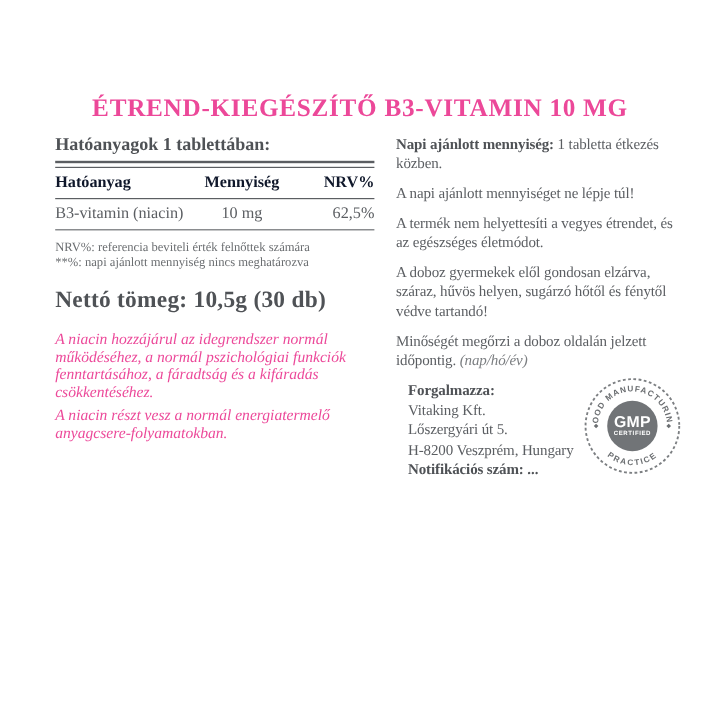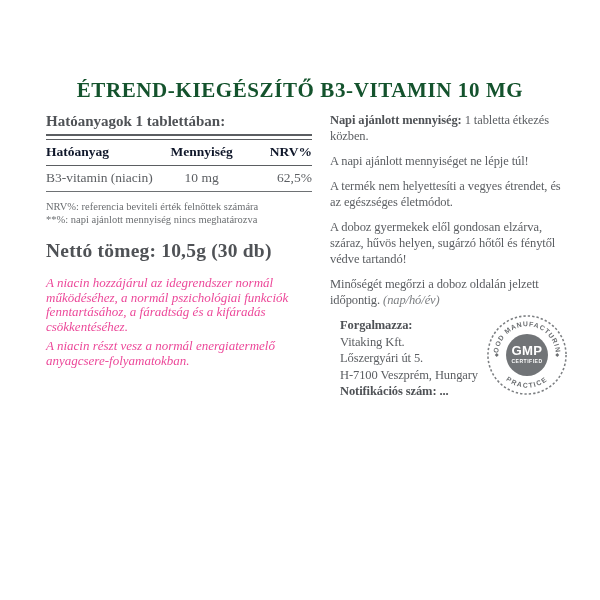--- a/index.html
+++ b/index.html
@@ -2,21 +2,21 @@
 <html><head>
 <meta charset="utf-8">
 <style>
   html,body { margin:0; padding:0; background:#ffffff; }
   .page {
     position:relative; width:600px; height:600px; background:#ffffff;
     font-family:"Liberation Serif", serif; color:#5b5e62; overflow:hidden;
   }
   .title {
     position:absolute; top:78px; left:0; width:100%; text-align:center;
-    font-size:21px; font-weight:bold; letter-spacing:0.6px; color:#14532d;
+    font-size:21px; font-weight:bold; letter-spacing:0.6px; color:#ec4899;
     white-space:nowrap;
   }
   
   .col-left { position:absolute; left:46px; top:113px; width:266px; }
   .tbl-heading { font-weight:bold; font-size:15px; color:#4f5256; margin:0 0 4px 0; }
   .rule-double { height:3px; border-top:2px solid #5b5e62; border-bottom:1px solid #5b5e62; }
   .trow { display:grid; grid-template-columns:42% 33% 25%; font-size:13.5px; padding:4px 0 5px 0; }
   .trow .c1 { text-align:left; }
   .trow .c2 { text-align:center; }
   .trow .c3 { text-align:right; }
@@ -85,21 +85,21 @@
     <p>A napi ajánlott mennyiséget ne lépje túl!</p>
     <p>A termék nem helyettesíti a vegyes étrendet, és az egészséges életmódot.</p>
     <p>A doboz gyermekek elől gondosan elzárva, száraz, hűvös helyen, sugárzó hőtől és fénytől védve tartandó!</p>
 
     <p><span>Minőségét megőrzi a doboz oldalán jelzett időpontig. </span><span class="date-fmt">(nap/hó/év)</span></p>
 
     <div class="distributor">
       <div class="bold">Forgalmazza:</div>
       <div>Vitaking Kft.</div>
       <div>Lőszergyári út 5.</div>
-      <div>H-7100 Veszprém, Hungary</div>
+      <div>H-8200 Veszprém, Hungary</div>
       <div class="bold">Notifikációs szám: ...</div>
     </div>
   </div>
 
   <div class="seal">
     <svg width="82" height="82" viewBox="0 0 84 84">
       <circle cx="42" cy="42" r="40" fill="#ffffff" stroke="#7c7f82" stroke-width="1.6" stroke-dasharray="2.4 2.1"></circle>
       <path id="sealTop" d="M 12.5 42 A 29.5 29.5 0 0 1 71.5 42" fill="none"></path>
       <path id="sealBot" d="M 8.5 42 A 33.5 33.5 0 0 0 75.5 42" fill="none"></path>
       <text font-family="Liberation Sans, sans-serif" font-size="7" font-weight="bold" fill="#6b6e71" letter-spacing="0.9">

